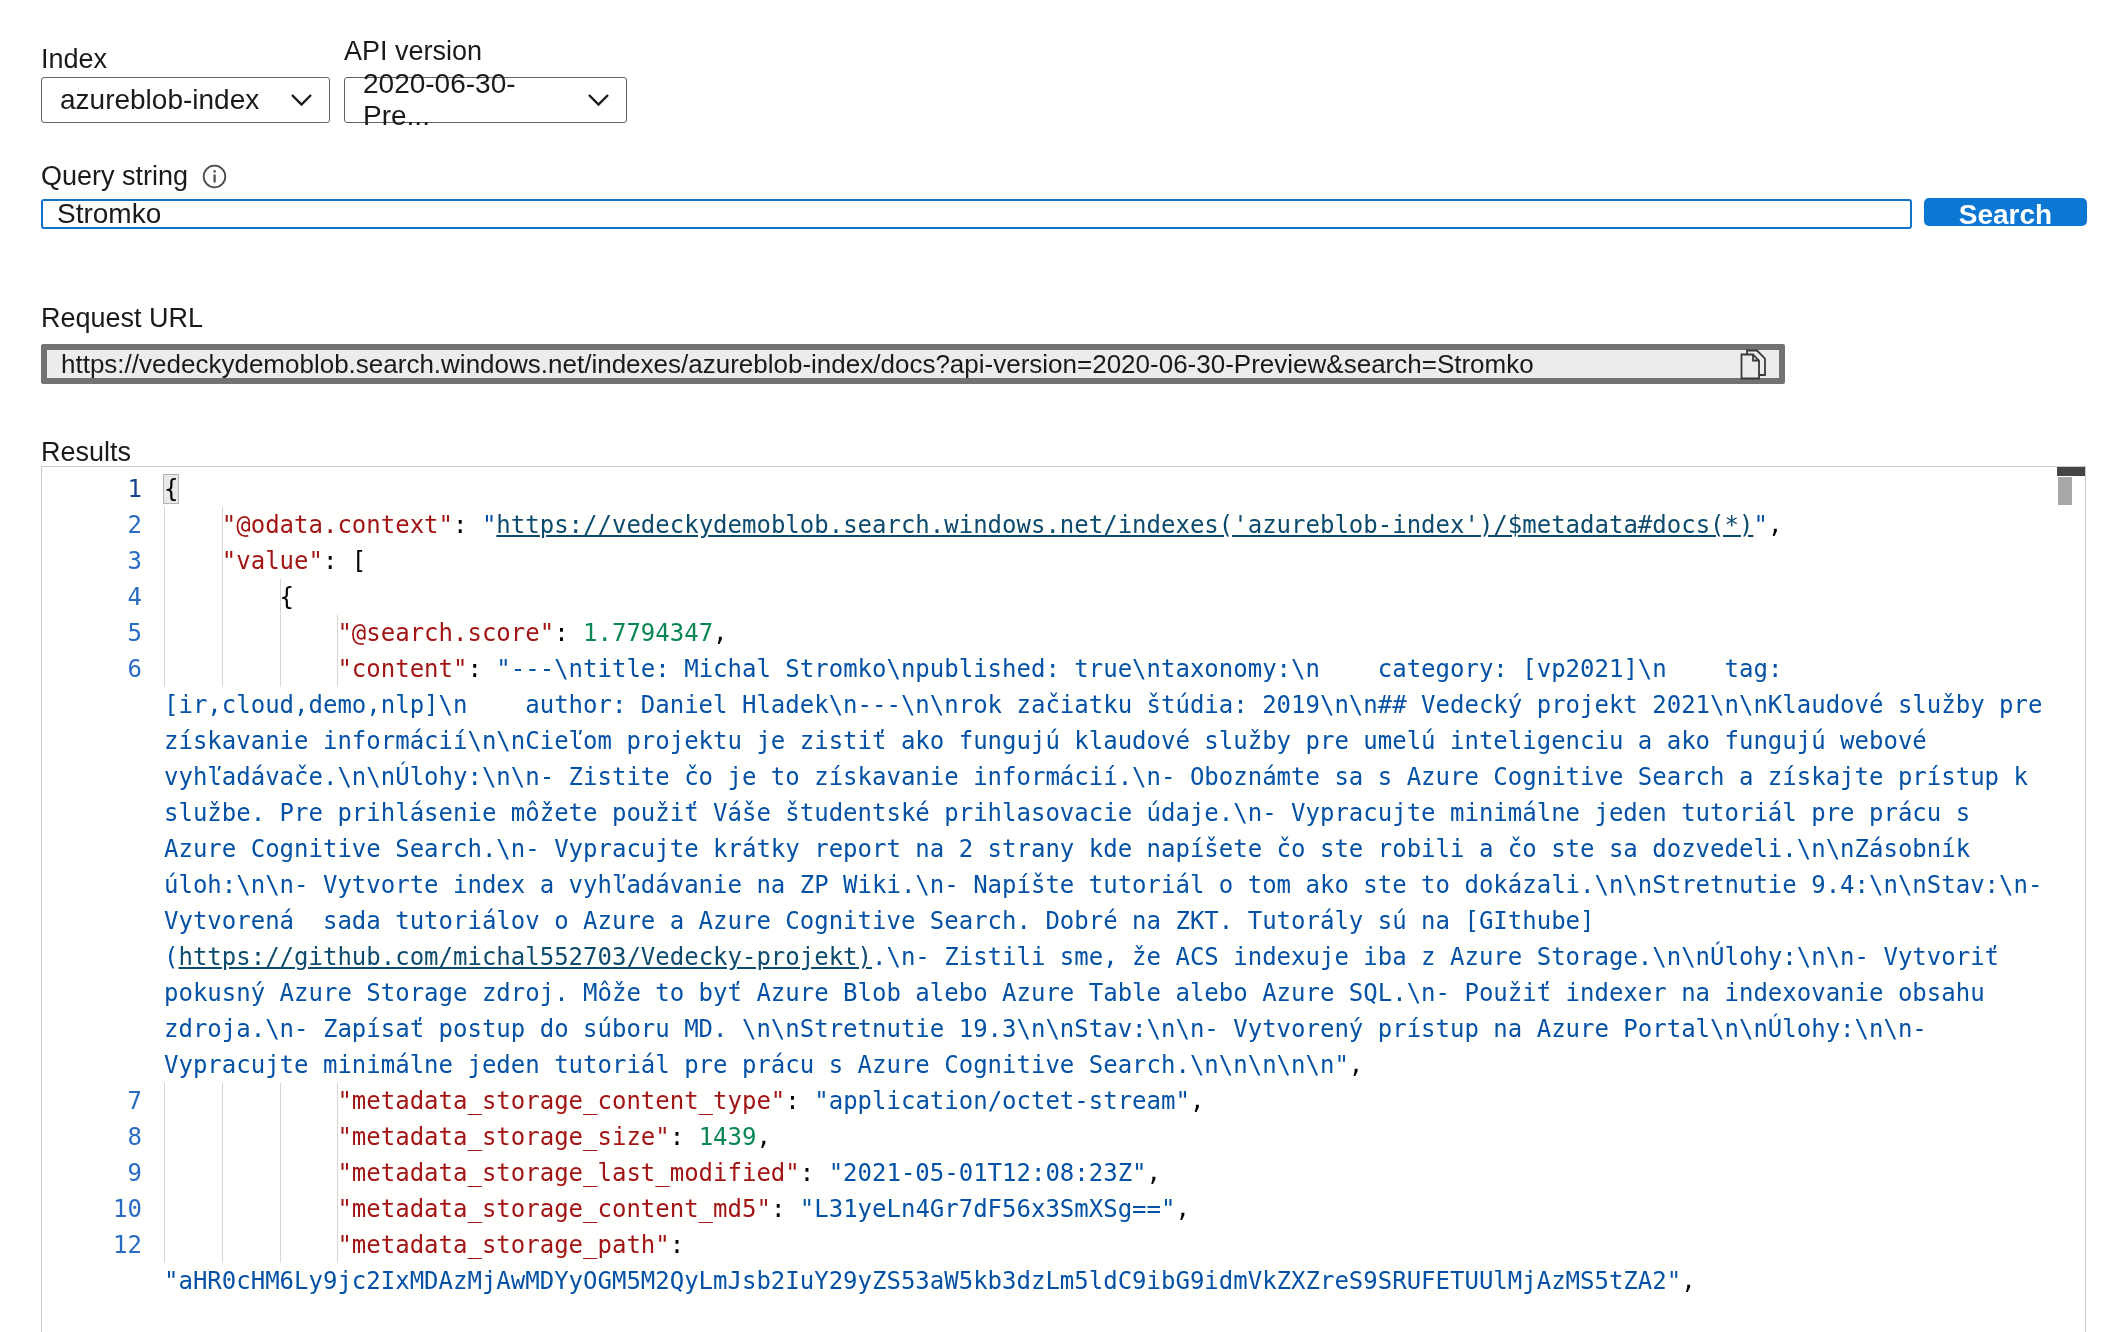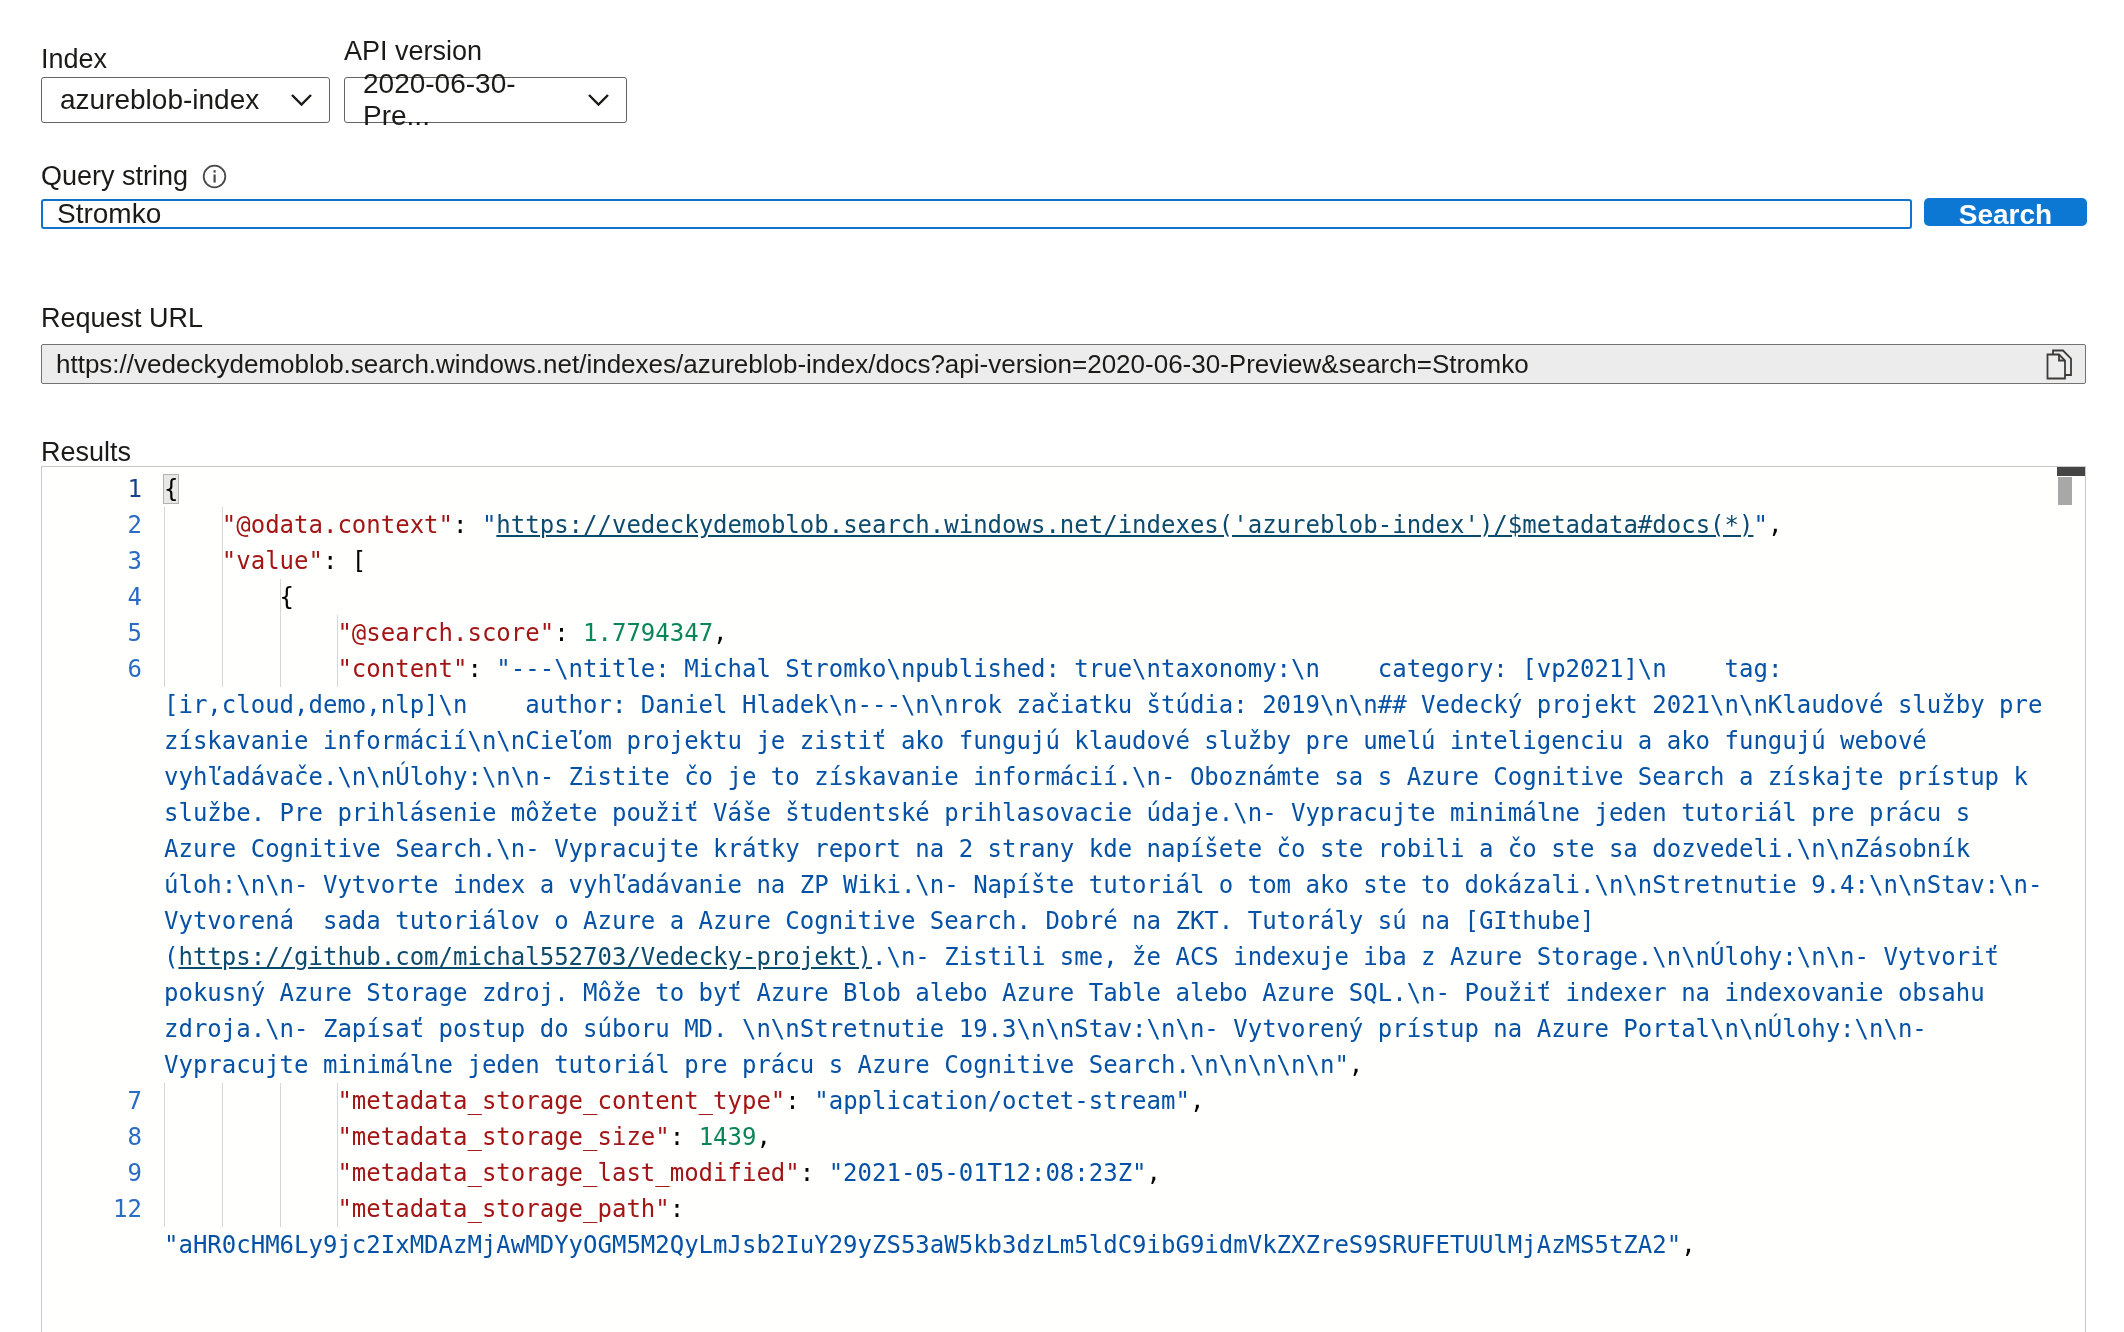--- a/index.html
+++ b/index.html
@@ -22,22 +22,22 @@
     position:absolute;left:41px;top:199px;width:1871px;height:30px;box-sizing:border-box;
     border:2px solid #1173c9;border-radius:3px;font-size:28px;padding:0 0 0 14px;
     font-family:"Liberation Sans",sans-serif;color:#1b1a19;outline:none;
   }
   .search-btn{
     position:absolute;left:1924px;top:198px;width:163px;height:28px;
     background:#0d78d4;color:#fff;border:none;border-radius:5px;
     font-size:28px;font-weight:600;font-family:"Liberation Sans",sans-serif;cursor:pointer;
   }
   .url-box{
-    position:absolute;left:41px;top:344px;width:2045px;height:40px;box-sizing:border-box;
-    background:#ececec;border:1px solid #737373;border-radius:2px;
+    position:absolute;left:41px;top:344px;width:1744px;height:40px;box-sizing:border-box;
+    background:#ececec;border:6px solid #737373;border-radius:2px;
     display:flex;align-items:center;font-size:26px;color:#1b1a19;
   }
   .url-text{padding-left:14px;flex:1 1 auto;white-space:nowrap;overflow:hidden;}
   .copy-btn{flex:0 0 auto;width:52px;display:flex;align-items:center;justify-content:center;cursor:pointer;}
   
   .editor{
     position:absolute;left:41px;top:466px;width:2045px;height:900px;box-sizing:border-box;
     border:1px solid #c9c9c9;background:#fffffe;z-index:0;overflow:hidden;
     font-family:"DejaVu Sans Mono","Liberation Mono",monospace;font-size:24px;line-height:36px;
   }
@@ -118,17 +118,18 @@
   <div class="code-area" id="code-area">
       <div class="code-line cur" style="--g: 0;"><span class="ln">1</span><span class="tk-punct"><span class="hl-brace">{</span></span></div>
       <div class="code-line has-guides" style="--g: 1;"><span class="ln">2</span><span class="tk-punct">    </span><span class="tk-key">"@odata.context"</span><span class="tk-punct">: </span><span class="tk-str">"</span><span class="tk-link">https://vedeckydemoblob.search.windows.net/indexes('azureblob-index')/$metadata#docs(*)</span><span class="tk-str">"</span><span class="tk-punct">,</span></div>
       <div class="code-line has-guides" style="--g: 1;"><span class="ln">3</span><span class="tk-punct">    </span><span class="tk-key">"value"</span><span class="tk-punct">: [</span></div>
       <div class="code-line has-guides" style="--g: 2;"><span class="ln">4</span><span class="tk-punct">        {</span></div>
       <div class="code-line has-guides" style="--g: 3;"><span class="ln">5</span><span class="tk-punct">            </span><span class="tk-key">"@search.score"</span><span class="tk-punct">: </span><span class="tk-num">1.7794347</span><span class="tk-punct">,</span></div>
       <div class="code-line has-guides" style="--g: 3;"><span class="ln">6</span><span class="tk-punct">            </span><span class="tk-key">"content"</span><span class="tk-punct">: </span><span class="tk-str">"---\ntitle: Michal Stromko\npublished: true\ntaxonomy:\n    category: [vp2021]\n    tag: [ir,cloud,demo,nlp]\n    author: Daniel Hladek\n---\n\nrok začiatku štúdia: 2019\n\n## Vedecký projekt 2021\n\nKlaudové služby pre získavanie informácií\n\nCieľom projektu je zistiť ako fungujú klaudové služby pre umelú inteligenciu a ako fungujú webové vyhľadávače.\n\nÚlohy:\n\n- Zistite čo je to získavanie informácií.\n- Oboznámte sa s Azure Cognitive Search a získajte prístup k službe. Pre prihlásenie môžete použiť Váše študentské prihlasovacie údaje.\n- Vypracujte minimálne jeden tutoriál pre prácu s Azure Cognitive Search.\n- Vypracujte krátky report na 2 strany kde napíšete čo ste robili a čo ste sa dozvedeli.\n\nZásobník úloh:\n\n- Vytvorte index a vyhľadávanie na ZP Wiki.\n- Napíšte tutoriál o tom ako ste to dokázali.\n\nStretnutie 9.4:\n\nStav:\n- Vytvorená  sada tutoriálov o Azure a Azure Cognitive Search. Dobré na ZKT. Tutorály sú na [GIthube](</span><span class="tk-link">https://github.com/michal552703/Vedecky-projekt)</span><span class="tk-str">.\n- Zistili sme, že ACS indexuje iba z Azure Storage.\n\nÚlohy:\n\n- Vytvoriť pokusný Azure Storage zdroj. Môže to byť Azure Blob alebo Azure Table alebo Azure SQL.\n- Použiť indexer na indexovanie obsahu zdroja.\n- Zapísať postup do súboru MD. \n\nStretnutie 19.3\n\nStav:\n\n- Vytvorený prístup na Azure Portal\n\nÚlohy:\n\n- Vypracujte minimálne jeden tutoriál pre prácu s Azure Cognitive Search.\n\n\n\n\n"</span><span class="tk-punct">,</span></div>
       <div class="code-line has-guides" style="--g: 3;"><span class="ln">7</span><span class="tk-punct">            </span><span class="tk-key">"metadata_storage_content_type"</span><span class="tk-punct">: </span><span class="tk-str">"application/octet-stream"</span><span class="tk-punct">,</span></div>
       <div class="code-line has-guides" style="--g: 3;"><span class="ln">8</span><span class="tk-punct">            </span><span class="tk-key">"metadata_storage_size"</span><span class="tk-punct">: </span><span class="tk-num">1439</span><span class="tk-punct">,</span></div>
       <div class="code-line has-guides" style="--g: 3;"><span class="ln">9</span><span class="tk-punct">            </span><span class="tk-key">"metadata_storage_last_modified"</span><span class="tk-punct">: </span><span class="tk-str">"2021-05-01T12:08:23Z"</span><span class="tk-punct">,</span></div>
+      <div class="code-line has-guides" style="--g: 3;"><span class="ln">10</span><span class="tk-punct">            </span><span class="tk-key">"metadata_storage_content_md5"</span><span class="tk-punct">: </span><span class="tk-str">"L31yeLn4Gr7dF56x3SmXSg=="</span><span class="tk-punct">,</span></div>
       <div class="code-line has-guides" style="--g: 3;"><span class="ln">12</span><span class="tk-punct">            </span><span class="tk-key">"metadata_storage_path"</span><span class="tk-punct">: </span><span class="tk-str tk-block">"aHR0cHM6Ly9jc2IxMDAzMjAwMDYyOGM5M2QyLmJsb2IuY29yZS53aW5kb3dzLm5ldC9ibG9idmVkZXZreS9SRUFETUUlMjAzMS5tZA2"</span><span class="tk-punct">,</span></div>
     </div>
   <div class="sb-deco"></div>
   <div class="sb-thumb"></div>
 </div>
 
 </body></html>

